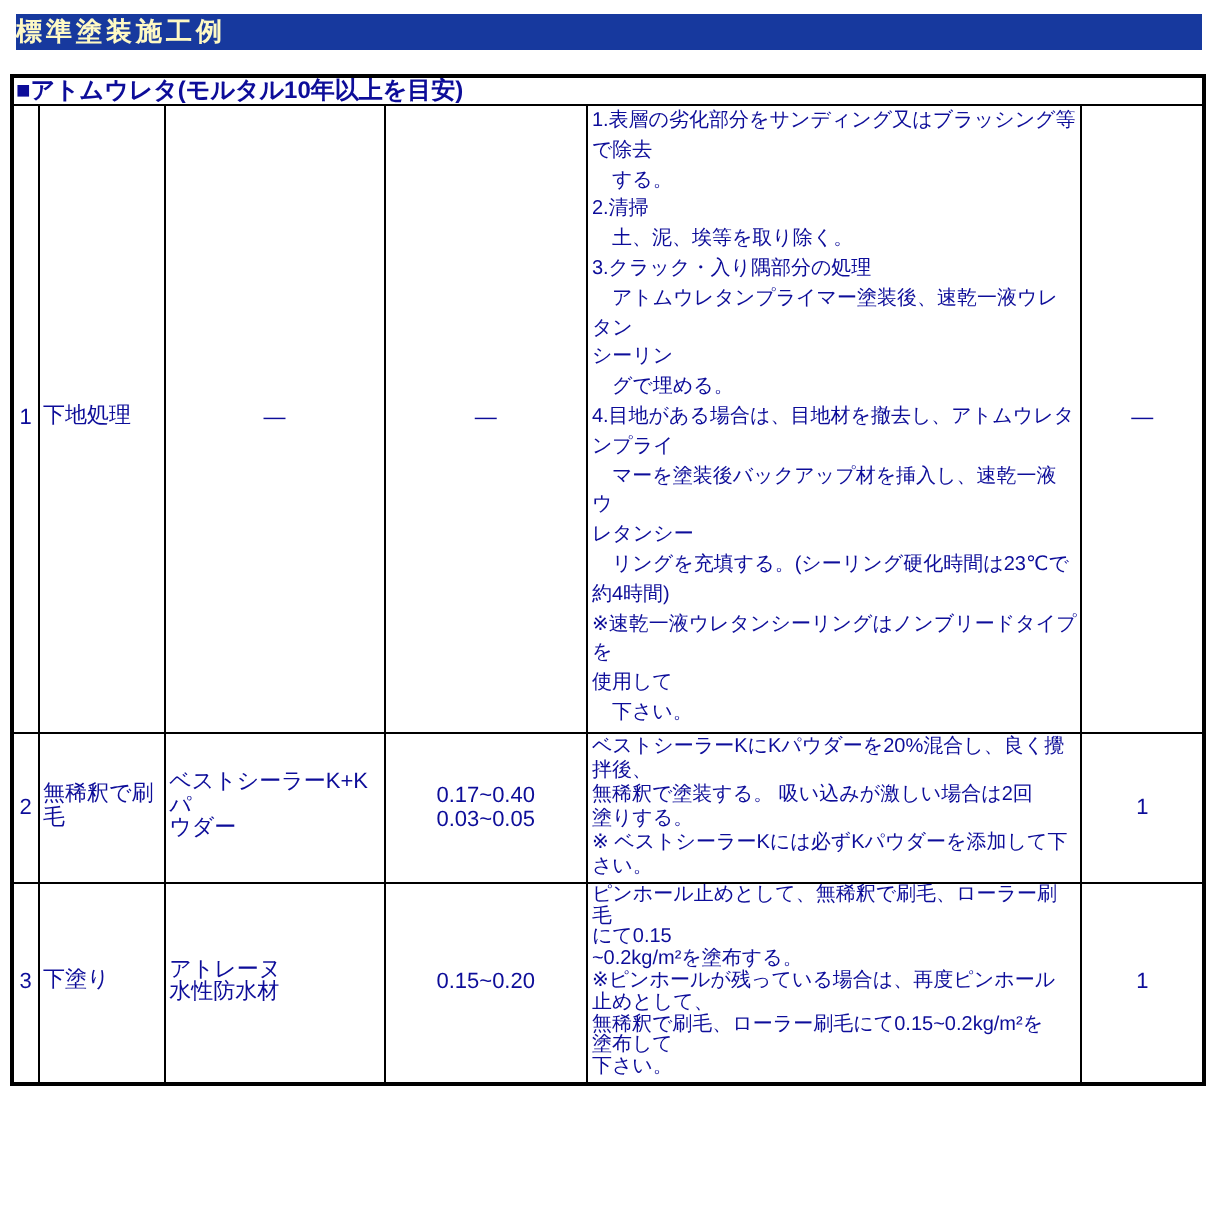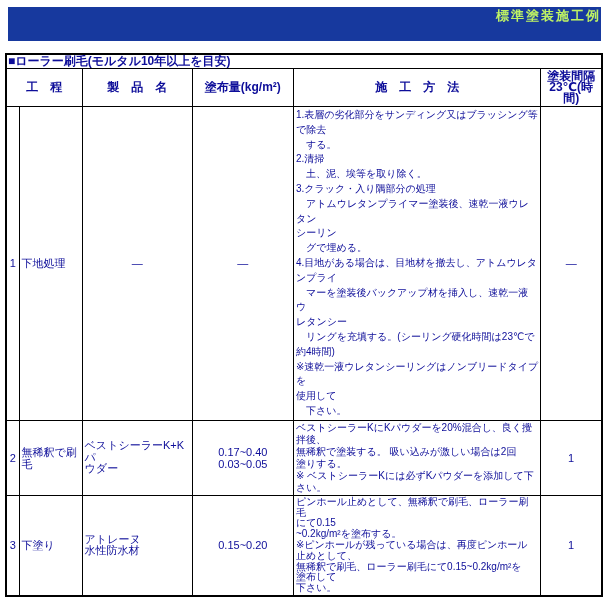--- a/index.html
+++ b/index.html
@@ -1,24 +1,24 @@
 <!DOCTYPE html>
 <html><head>
 <meta charset="utf-8">
 <style>
   html,body { margin:0; padding:0; background:#ffffff; }
   body {
     width:609px; height:616px; overflow:hidden;
     font-family:"Liberation Sans","DejaVu Sans",sans-serif;
   }
   .title-bar {
-    margin:7px 8px 0 8px; height:34px;
-    background:#17399e; color:#bef264;
+    margin:7px 8px 0 8px; height:18px;
+    background:#17399e; color:#fef9c3;
     font-size:13px; font-weight:bold; line-height:18px;
-    text-align:right; letter-spacing:2px;
+    text-align:left; letter-spacing:2px;
   }
   table.spec {
     border-collapse:collapse; table-layout:fixed;
     margin:12px 0 0 5px; width:598px;
     border:2px solid #000000;
   }
   .spec td, .spec th {
     border:1px solid #000000;
     color:#0d0d99;
     vertical-align:middle;
@@ -26,21 +26,21 @@
     overflow:hidden;
   }
   td.subtitle-cell {
     font-size:12px; font-weight:bold; padding:0 1px; line-height:13px;
   }
   tr.header-row th {
     font-size:12px; font-weight:bold; text-align:center; padding:2px 1px;
   }
   th.h-interval { font-size:10.5px; font-weight:bold; line-height:11px; white-space:pre-line; padding:1px 0; }
   .c-no   { font-size:11px; text-align:center; padding:1px 0; }
-  .c-proc { font-size:11px; line-height:12px; }
+  .c-proc { font-size:11px; line-height:12px;font-family:Liberation Mono, monospace; }
   .c-prod { font-size:11px; white-space:pre-line; line-height:11.5px; }
   .c-amt  { font-size:11px; text-align:center; white-space:pre-line; line-height:12px; }
   .c-int  { font-size:11px; text-align:center; }
   .c-method { font-size:10px; white-space:pre-line; line-height:11px; text-align:left; }
   .m-r1 { line-height:14.8px; }
   .m-r2 { line-height:12px; }
   .m-r3 { line-height:10.8px; }
 </style>
 </head>
 <body>
@@ -53,29 +53,21 @@
   <colgroup>
     <col style="width:13px">
     <col style="width:63px">
     <col style="width:110px">
     <col style="width:101px">
     <col style="width:247px">
     <col style="width:61px">
   </colgroup>
   <tbody>
     <tr>
-      <td class="subtitle-cell" colspan="6">■ローラー刷毛(モルタル10年以上を目安)</td>
-    </tr>
-    <tr class="header-row">
-      <th colspan="2">工　程</th>
-      <th>製　品　名</th>
-      <th>塗布量(kg/m²)</th>
-      <th>施　工　方　法</th>
-      <th class="h-interval">塗装間隔
-23℃(時間)</th>
+      <td class="subtitle-cell" colspan="6">■アトムウレタ(モルタル10年以上を目安)</td>
     </tr>
 
     <tr>
       <td class="c-no">1</td>
       <td class="c-proc">下地処理</td>
       <td class="c-prod" style="text-align:center">—</td>
       <td class="c-amt">—</td>
       <td class="c-method m-r1">1.表層の劣化部分をサンディング又はブラッシング等
 で除去
 　する。

